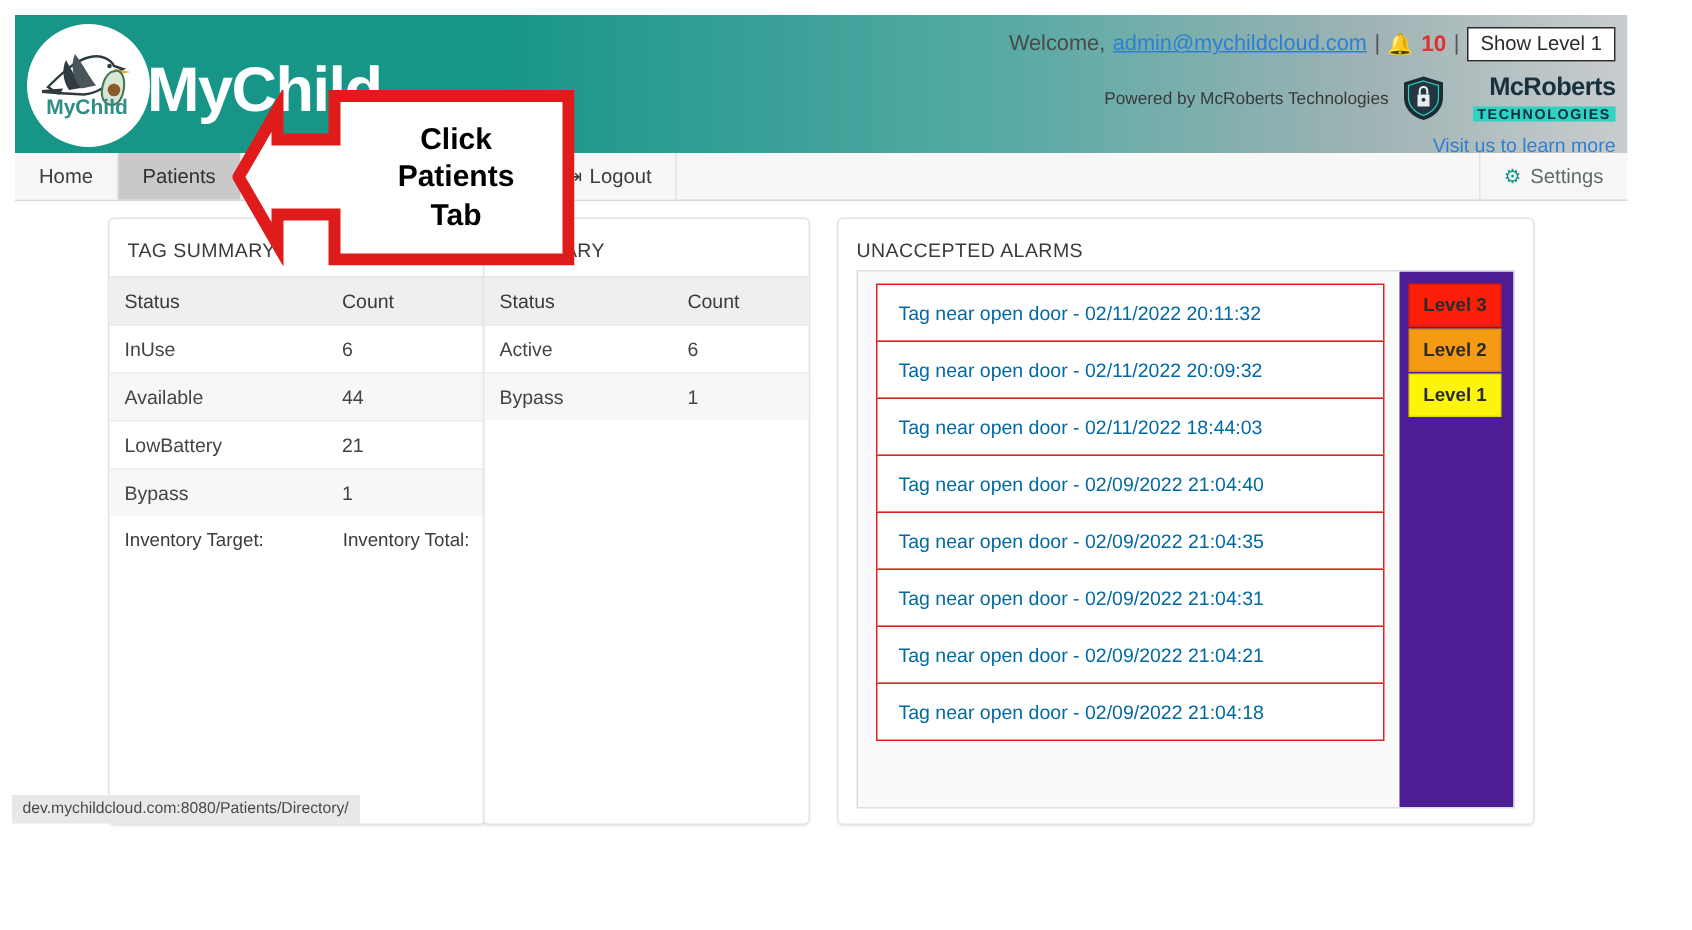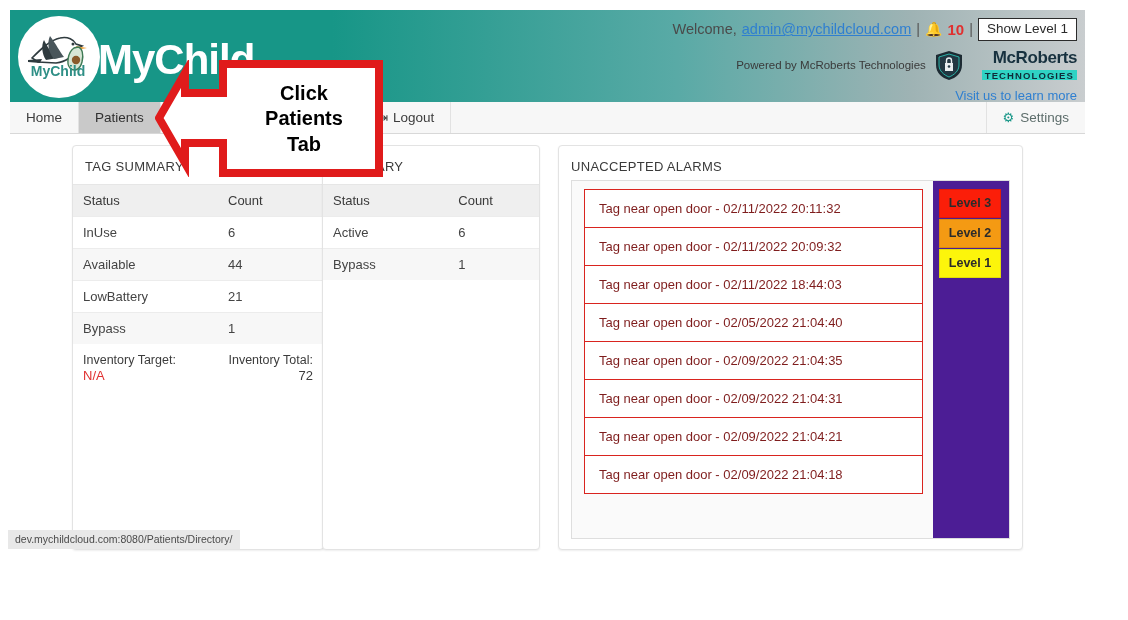--- a/index.html
+++ b/index.html
@@ -125,21 +125,21 @@
     position: absolute; left: 12px; top: 34px; right: 12px; bottom: 10px;
     background: #fafafa; border: 1px solid #dedede;
     display: flex; overflow: hidden;
   }
   .alarm-scroll {
     flex: 1; padding: 8px 10px 0 12px; overflow: hidden;
     position: relative;
   }
   .alarm-item {
     border: 1px solid #d9241f; background: #ffffff;
-    font-size: 13px; color: #7f1d1d;
+    font-size: 13px; color: #0369a1;
     padding: 11px 14px; margin-bottom: -1px;
   }
   .levels { width: 76px; padding: 8px 8px 0 6px; background:#4c1d95; }
   .level-badge {
     font-size: 12.5px; font-weight: bold; color: #2b2b2b;
     padding: 6px 0 7px; text-align: center; margin-bottom: 1px;
     border: 1px solid rgba(0,0,0,0.10); cursor: pointer;
   }
 
   
@@ -271,24 +271,20 @@
         <tr class="alt">
           <td>Bypass</td>
           <td>1</td>
         </tr>
       </tbody>
         </table>
       <div class="inv-row">
         <span>Inventory Target:</span>
         <span>Inventory Total:</span>
       </div>
-      <div class="inv-vals">
-        <span class="inv-na">N/A</span>
-        <span class="inv-total">72</span>
-      </div>
     </div>
 
     <div class="panel" id="panel-door">
       <div class="panel-title">SUMMARY</div>
       <table class="sum">
         <tbody>
             <tr>
           <th class="c-status">Status</th>
           <th>Count</th>
         </tr>
@@ -304,21 +300,21 @@
         </table>
     </div>
 
     <div class="panel" id="panel-alarm">
       <div class="panel-title">UNACCEPTED ALARMS</div>
       <div class="alarm-wrap">
         <div class="alarm-scroll">
           <div class="alarm-item">Tag near open door - 02/11/2022 20:11:32</div>
           <div class="alarm-item">Tag near open door - 02/11/2022 20:09:32</div>
           <div class="alarm-item">Tag near open door - 02/11/2022 18:44:03</div>
-          <div class="alarm-item">Tag near open door - 02/05/2022 21:04:40</div>
+          <div class="alarm-item">Tag near open door - 02/09/2022 21:04:40</div>
           <div class="alarm-item">Tag near open door - 02/09/2022 21:04:35</div>
           <div class="alarm-item">Tag near open door - 02/09/2022 21:04:31</div>
           <div class="alarm-item">Tag near open door - 02/09/2022 21:04:21</div>
           <div class="alarm-item">Tag near open door - 02/09/2022 21:04:18</div>
         </div>
         <div class="levels">
           <div class="level-badge" style="background:#fb1e09">Level 3</div>
           <div class="level-badge" style="background:#f49a13">Level 2</div>
           <div class="level-badge" style="background:#fcf50b">Level 1</div>
         </div>

